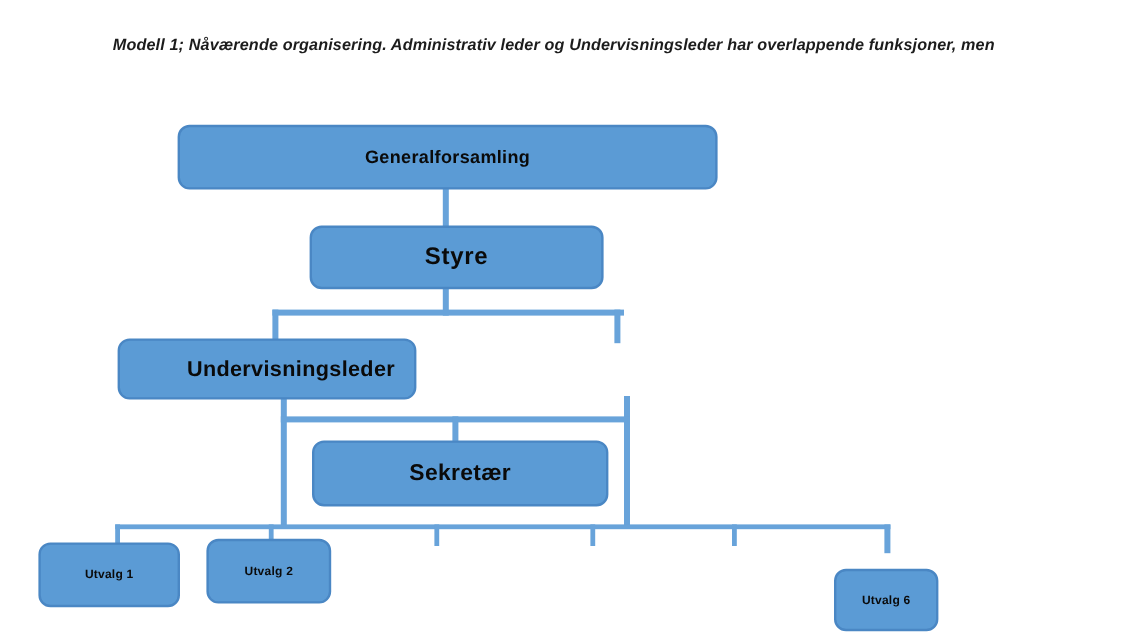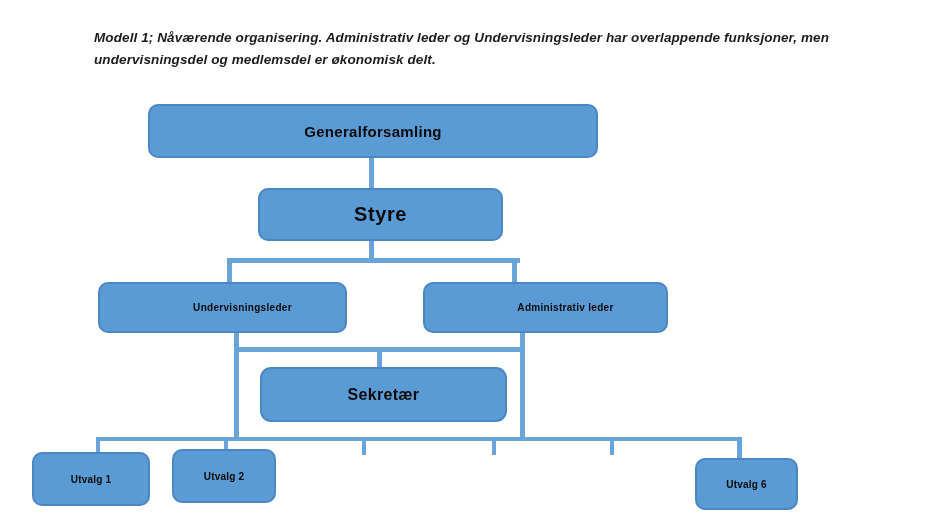--- a/index.html
+++ b/index.html
@@ -20,32 +20,31 @@
     position:absolute; z-index:2;
     background:var(--fill,#5b9bd5);
     border:2px solid var(--border,#4a87c4);
     border-radius:10px;
     display:flex; align-items:center; justify-content:center;
     font-weight:bold; color:var(--ntext,#0a0a0a);
     letter-spacing:0.3px; box-sizing:border-box;
   }
   .fs15 { font-size:15px; }
   .fs20 { font-size:20px; letter-spacing:0.6px; }
-  .fs14 { font-size:10px;padding-left:40px; }
-  .fs17 { font-size:16px;border-radius:11px; }
+  .fs14 { font-size:18px;padding-left:40px; }
+  .fs17 { font-size:19px; }
   .fs11 { font-size:10px; letter-spacing:0.2px; }
 </style>
 </head>
 <body>
 
 <div class="canvas">
 
   <div class="caption">
     <div>Modell 1; Nåværende organisering. Administrativ leder og Undervisningsleder har overlappende funksjoner, men</div>
-    <div>undervisningsdel og medlemsdel er økonomisk delt.</div>
   </div>
 
   <div class="line" style="left:369px;top:155px;width:5px;height:38px"></div>
   <div class="line" style="left:369px;top:238px;width:5px;height:25px"></div>
   <div class="line" style="left:227px;top:258px;width:293px;height:5px"></div>
   <div class="line" style="left:227px;top:258px;width:5px;height:28px"></div>
   <div class="line" style="left:512px;top:258px;width:5px;height:28px"></div>
   <div class="line" style="left:234px;top:330px;width:5px;height:110px"></div>
   <div class="line" style="left:520px;top:330px;width:5px;height:110px"></div>
   <div class="line" style="left:234px;top:347px;width:291px;height:5px"></div>
@@ -54,19 +53,18 @@
   <div class="line" style="left:96px;top:437px;width:4px;height:18px"></div>
   <div class="line" style="left:224px;top:437px;width:4px;height:15px"></div>
   <div class="line" style="left:362px;top:437px;width:4px;height:18px"></div>
   <div class="line" style="left:492px;top:437px;width:4px;height:18px"></div>
   <div class="line" style="left:610px;top:437px;width:4px;height:18px"></div>
   <div class="line" style="left:737px;top:437px;width:5px;height:24px"></div>
 
   <div class="node fs20" style="left:258px;top:188px;width:245px;height:53px">Styre</div>
   <div class="node fs15" style="left:148px;top:104px;width:450px;height:54px">Generalforsamling</div>
   <div class="node fs14" style="left:98px;top:282px;width:249px;height:51px">Undervisningsleder</div>
-  <div class="node fs14" style="left:423px;top:282px;width:245px;height:51px">Administrativ leder</div>
   <div class="node fs17" style="left:260px;top:367px;width:247px;height:55px">Sekretær</div>
   <div class="node fs11" style="left:32px;top:452px;width:118px;height:54px">Utvalg 1</div>
   <div class="node fs11" style="left:172px;top:449px;width:104px;height:54px">Utvalg 2</div>
-  <div class="node fs11" style="left:695px;top:458px;width:103px;height:52px">Utvalg 6</div>
+  <div class="node fs11" style="left:695px;top:474px;width:87px;height:52px">Utvalg 6</div>
 
 </div>
 
 </body></html>

